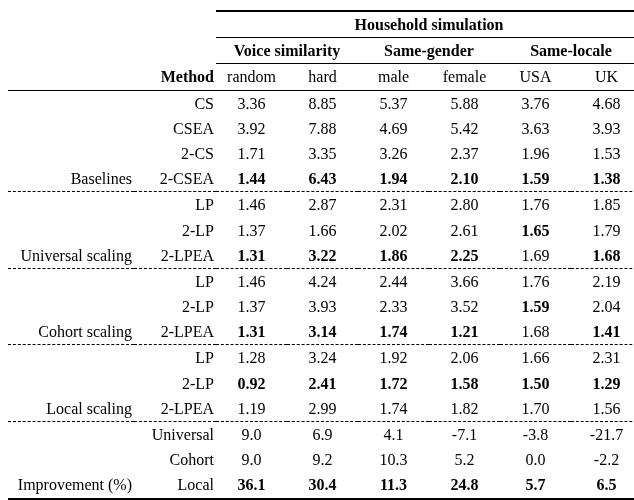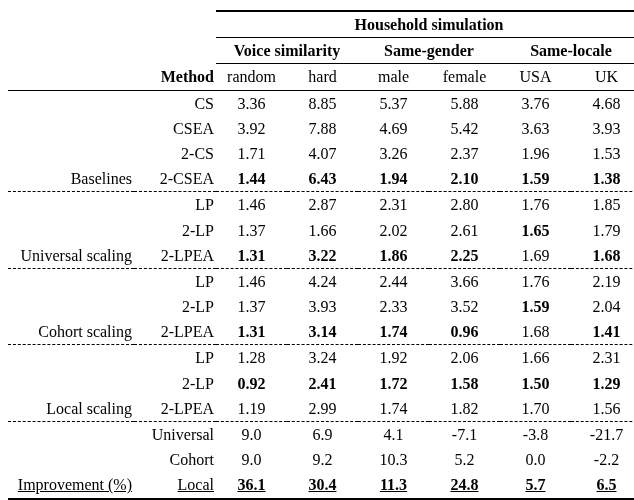--- a/index.html
+++ b/index.html
@@ -27,21 +27,21 @@
     font-weight: normal;
     vertical-align: bottom;
     overflow: hidden;
     white-space: nowrap;
   }
   .val  { text-align: center; }
   .lbl  { text-align: right; }
   .bold { font-weight: bold; }
 
   .top-rule    { border-top: 2px solid #000; }
-  .bottom-rule { border-bottom: 2px solid #000; text-decoration: underline; }
+  .bottom-rule { border-bottom: 2px solid #000; }
   .thin-bottom { border-bottom: 1px solid #000; }
   .dash-bottom { border-bottom: 1px dashed #000; }
 
   col.c-group  { width: 126px; }
   col.c-method { width: 82px; }
   col.c-val    { width: 71px; }
 </style>
 </head>
 <body>
 
@@ -93,21 +93,21 @@
     <td class="val">3.92</td>
     <td class="val">7.88</td>
     <td class="val">4.69</td>
     <td class="val">5.42</td>
     <td class="val">3.63</td>
     <td class="val">3.93</td>
   </tr>
   <tr>
     <td class="lbl">2-CS</td>
     <td class="val">1.71</td>
-    <td class="val">4.07</td>
+    <td class="val">3.35</td>
     <td class="val">3.26</td>
     <td class="val">2.37</td>
     <td class="val">1.96</td>
     <td class="val">1.53</td>
   </tr>
   <tr>
     <td class="lbl dash-bottom">2-CSEA</td>
     <td class="val bold dash-bottom">1.44</td>
     <td class="val bold dash-bottom">6.43</td>
     <td class="val bold dash-bottom">1.94</td>
@@ -162,21 +162,21 @@
     <td class="val">2.33</td>
     <td class="val">3.52</td>
     <td class="val bold">1.59</td>
     <td class="val">2.04</td>
   </tr>
   <tr>
     <td class="lbl dash-bottom">2-LPEA</td>
     <td class="val bold dash-bottom">1.31</td>
     <td class="val bold dash-bottom">3.14</td>
     <td class="val bold dash-bottom">1.74</td>
-    <td class="val bold dash-bottom">0.96</td>
+    <td class="val bold dash-bottom">1.21</td>
     <td class="val dash-bottom">1.68</td>
     <td class="val bold dash-bottom">1.41</td>
   </tr>
 
   <tr>
     <td rowspan="3" class="lbl dash-bottom">Local scaling</td>
     <td class="lbl">LP</td>
     <td class="val">1.28</td>
     <td class="val">3.24</td>
     <td class="val">1.92</td>

